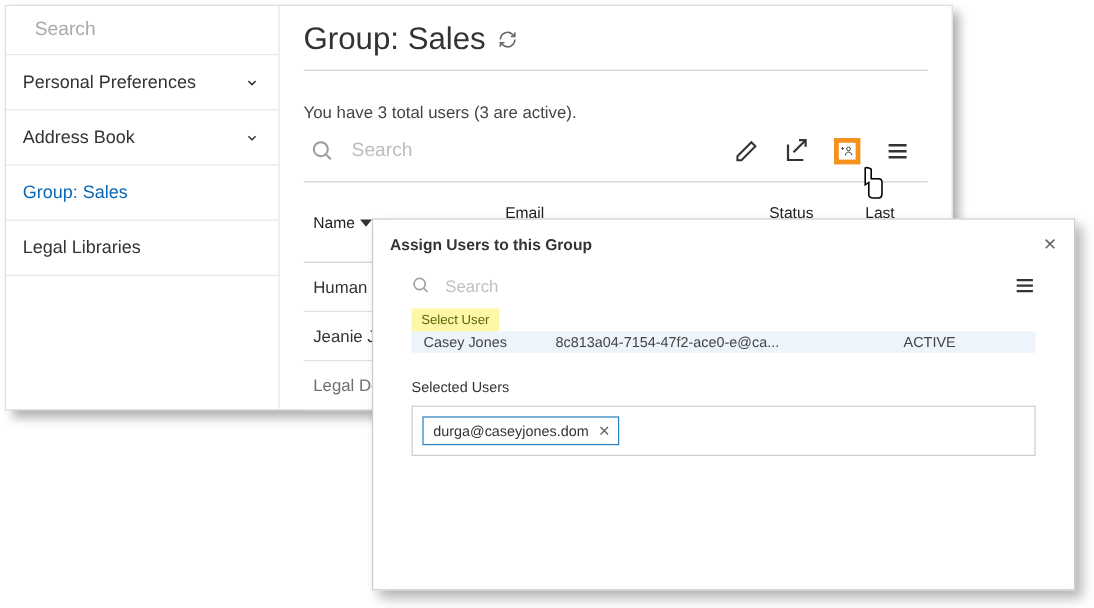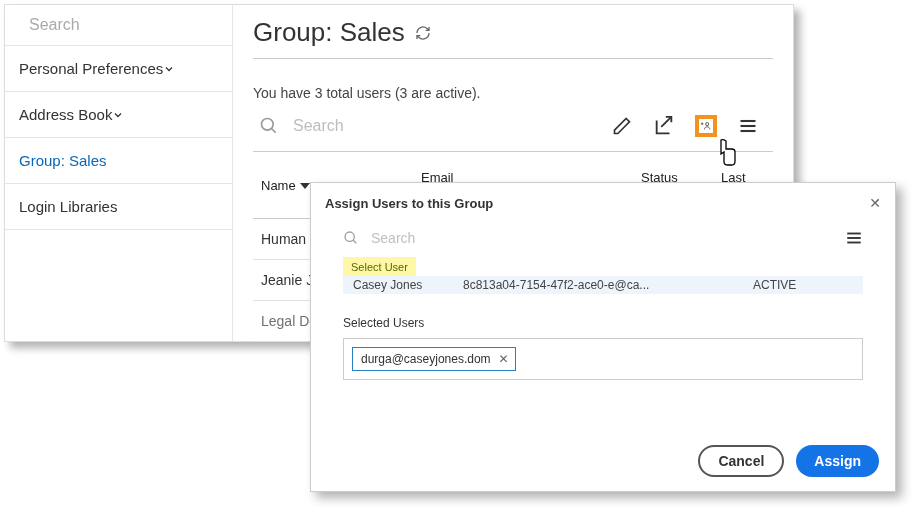--- a/index.html
+++ b/index.html
@@ -2,21 +2,21 @@
 <html><head>
 <meta charset="utf-8">
 <style>
   *{box-sizing:border-box}
   html,body{margin:0;padding:0;font-family:"Helvetica Neue",Arial,sans-serif;background:#fff;width:912px;height:507px;overflow:hidden;position:relative}
   .shell{display:flex;width:790px;height:338px;border:1px solid #ddd;box-shadow:6px 6px 8px rgba(0,0,0,0.3);margin:4px 0 0 4px}
   .sidebar{width:228px;border-right:1px solid #e6e6e6}
   .sb-search{display:flex;align-items:center;padding:10px 14px;border-bottom:1px solid #e6e6e6}
   .sb-search input{border:0;outline:0;font-size:16px;color:#555;background:transparent;flex:1;padding-left:10px}
   .sb-search input::placeholder{color:#aaa}
-  .nav-item{display:flex;align-items:center;justify-content:flex-start;padding:14px 16px 14px 14px;font-size:15px;color:#333;border-bottom:1px solid #e6e6e6}
+  .nav-item{display:flex;align-items:center;justify-content:space-between;padding:14px 16px 14px 14px;font-size:15px;color:#333;border-bottom:1px solid #e6e6e6}
   .nav-item.active{color:#0a67b5}
   .chev{width:12px;height:12px}
   .main{flex:1;padding:6px 20px 0 20px}
   .title-row{display:flex;align-items:center;padding:6px 0 10px 0;border-bottom:1px solid #ccc}
   .title-row h1{font-weight:300;font-size:26px;margin:0 10px 0 0;color:#333}
   .subline{font-size:14px;color:#444;padding:26px 0 8px 0}
   .toolbar{display:flex;align-items:center;padding:6px 6px 14px 6px}
   .tb-search{display:flex;align-items:center;flex:1}
   .tb-search input{border:0;outline:0;font-size:16px;color:#444;background:transparent;padding-left:14px;width:220px}
   .tb-search input::placeholder{color:#bdbdbd}
@@ -77,21 +77,21 @@
     <div class="nav-item">
       <span>Address Book</span>
       <svg class="chev" viewBox="0 0 24 24" fill="none" stroke="#333" stroke-width="2.5">
           <polyline points="6 9 12 15 18 9"></polyline>
         </svg>
     </div>
     <div class="nav-item active">
       <span>Group: Sales</span>
     </div>
     <div class="nav-item">
-      <span>Login Libraries</span>
+      <span>Legal Libraries</span>
     </div>
   </div>
 
   <div class="main">
     <div class="title-row">
       <h1>Group: Sales</h1>
       <svg width="16" height="16" viewBox="0 0 24 24" fill="none" stroke="#666" stroke-width="2">
           <path d="M3 12a9 9 0 0 1 15-6.7L21 8"></path>
           <path d="M21 3v5h-5"></path>
           <path d="M21 12a9 9 0 0 1-15 6.7L3 16"></path>
@@ -190,17 +190,13 @@
       <span class="c3">ACTIVE</span>
     </div>
     <div class="mu-lbl">Selected Users</div>
     <div class="chipbox">
       <span class="chip">
         <span>durga@caseyjones.dom</span>
         <span class="x">✕</span>
       </span>
     </div>
   </div>
-  <div class="m-foot">
-    <button class="btn btn-outline">Cancel</button>
-    <button class="btn btn-primary">Assign</button>
-  </div>
 </div>
 
 </body></html>

